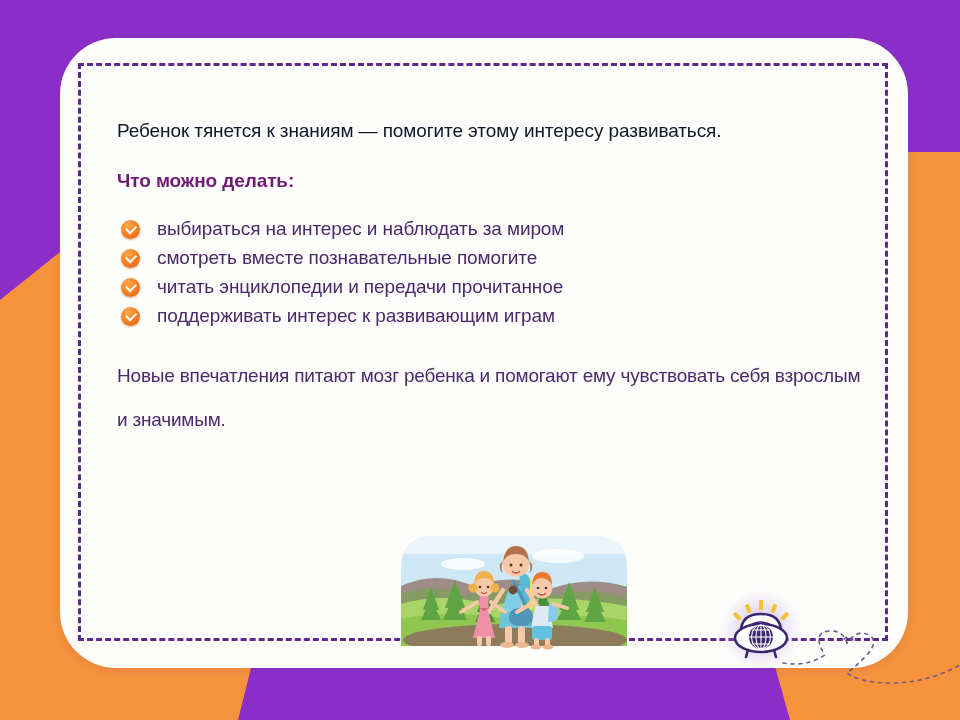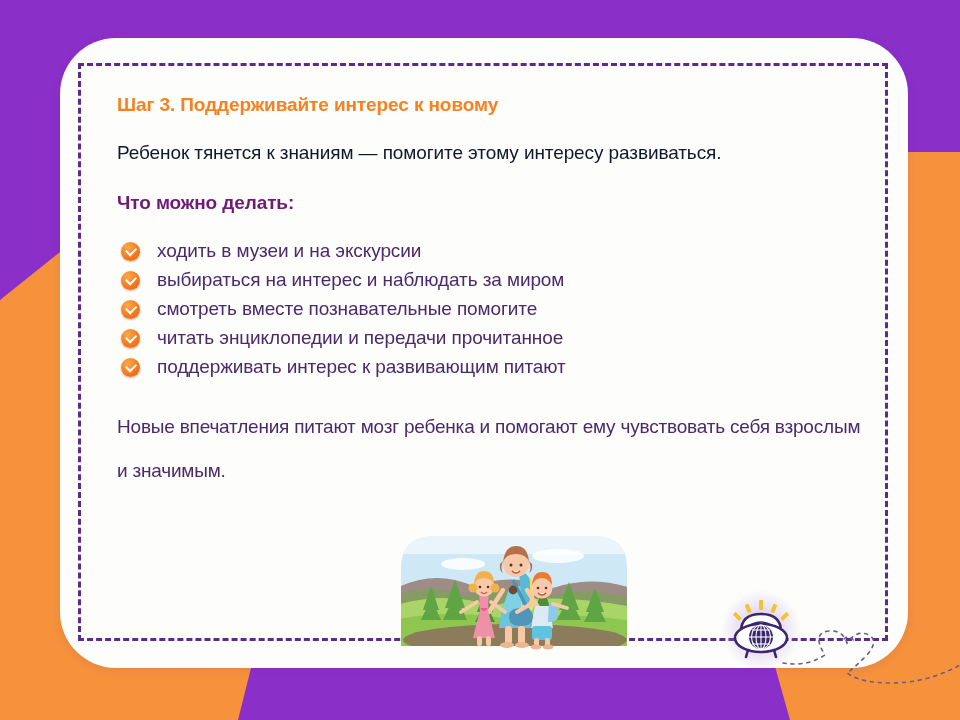--- a/index.html
+++ b/index.html
@@ -154,46 +154,41 @@
   <div class="bg-layer bg-purple-top"></div>
   <div class="bg-layer bg-purple-topleft"></div>
   <div class="bg-layer bg-orange-bottom"></div>
   <div class="bg-layer bg-purple-trapezoid"></div>
 
   <div id="card">
     <div id="card-dashed">
 
       <div id="content">
 
-        <div class="heading">Шаг 3. Поддерживайте интерес к новому</div>
 
         <div class="lead">Ребенок тянется к знаниям — помогите этому интересу развиваться.</div>
 
         <div class="subheading">Что можно делать:</div>
 
         <ul class="bullets">
-          <li>
-            <span class="bullet-icon"></span>
-            <span>ходить в музеи и на экскурсии</span>
-          </li>
           <li>
             <span class="bullet-icon"></span>
             <span>выбираться на интерес и наблюдать за миром</span>
           </li>
           <li>
             <span class="bullet-icon"></span>
             <span>смотреть вместе познавательные помогите</span>
           </li>
           <li>
             <span class="bullet-icon"></span>
             <span>читать энциклопедии и передачи прочитанное</span>
           </li>
           <li>
             <span class="bullet-icon"></span>
-            <span>поддерживать интерес к развивающим питают</span>
+            <span>поддерживать интерес к развивающим играм</span>
           </li>
         </ul>
 
         <div class="closing">Новые впечатления питают мозг ребенка и помогают ему чувствовать себя взрослым и значимым.</div>
       </div>
 
       <svg id="illustration" viewBox="0 0 282 160">
         <defs>
           <clipPath id="scene-clip">
             <path d="M28,40 Q28,8 62,8 L220,8 Q254,8 254,40 L254,118 L28,118 Z"></path>

